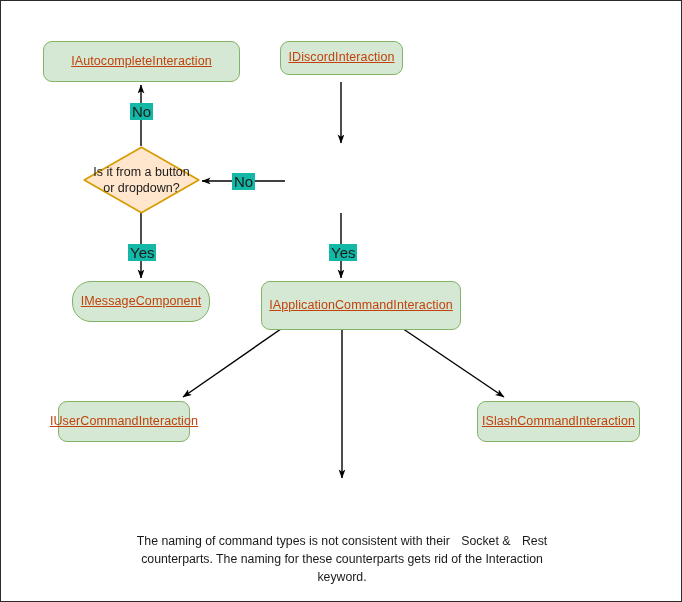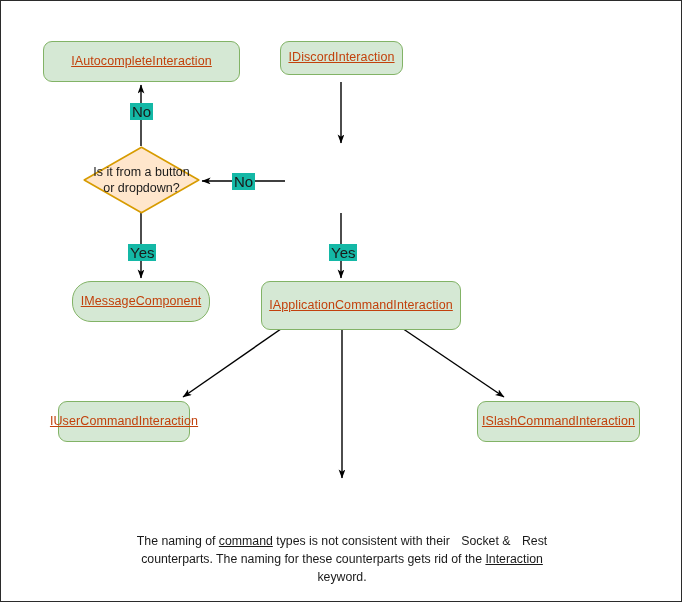--- a/index.html
+++ b/index.html
@@ -80,21 +80,21 @@
   #caption {
     position: absolute;
     left: 120px;
     top: 531px;
     width: 442px;
     text-align: center;
     font-size: 12.3px;
     line-height: 1.48;
     color: #1a1a1a;
   }
-  #caption .u { text-decoration: underline; }
+  #caption .u { }
   #caption .b { font-weight: normal; margin-left: 8px; }
 </style>
 </head>
 <body>
 
 <div id="canvas">
 
   <svg id="edges" viewBox="0 0 682 602" xmlns="http://www.w3.org/2000/svg">
     <defs>
       <marker id="arrow" markerWidth="10" markerHeight="10" refX="8.6" refY="3.4" orient="auto" markerUnits="userSpaceOnUse">

